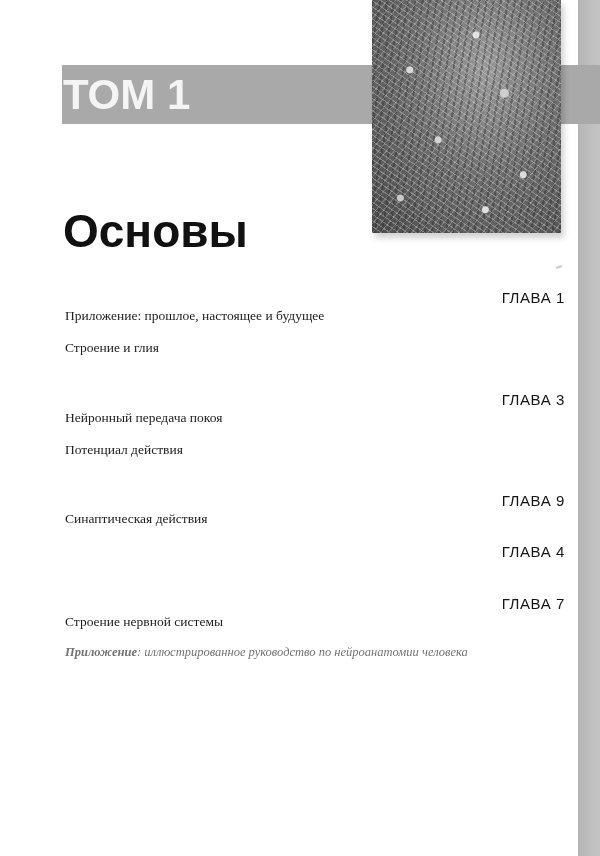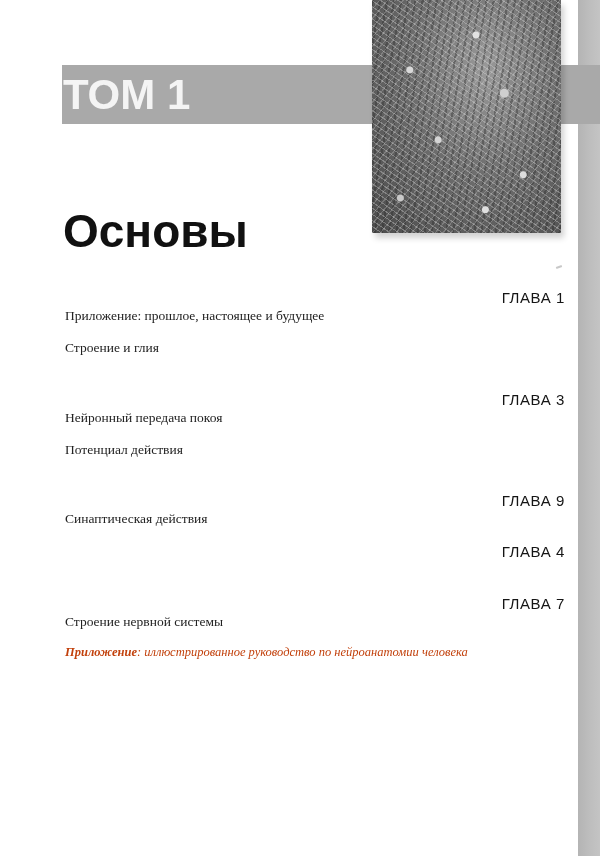--- a/index.html
+++ b/index.html
@@ -49,21 +49,21 @@
     font-size: 15px; line-height: 18px; color: #151515; letter-spacing: 0.6px;
     display: block; margin-top: 1px; text-align: right;
   }
   .chapter-title {
     font-family: "Liberation Serif", serif; font-size: 13.5px;
     line-height: 18px; color: #222222; display: block;
   }
   .appendix {
     position: absolute; left: 65px; top: 643px; width: 500px;
     font-family: "Liberation Serif", serif; font-style: italic;
-    font-size: 12.5px; line-height: 18px; color: #c2410c; white-space: nowrap;
+    font-size: 12.5px; line-height: 18px; color: #737373; white-space: nowrap;
   }
   .appendix-label { font-weight: bold; }
   .corner-mark {
     position: absolute; left: 556px; top: 266px; width: 6px; height: 2px;
     background: #c8c8c8; transform: rotate(-20deg);
   }
 </style>
 </head>
 <body>
 

